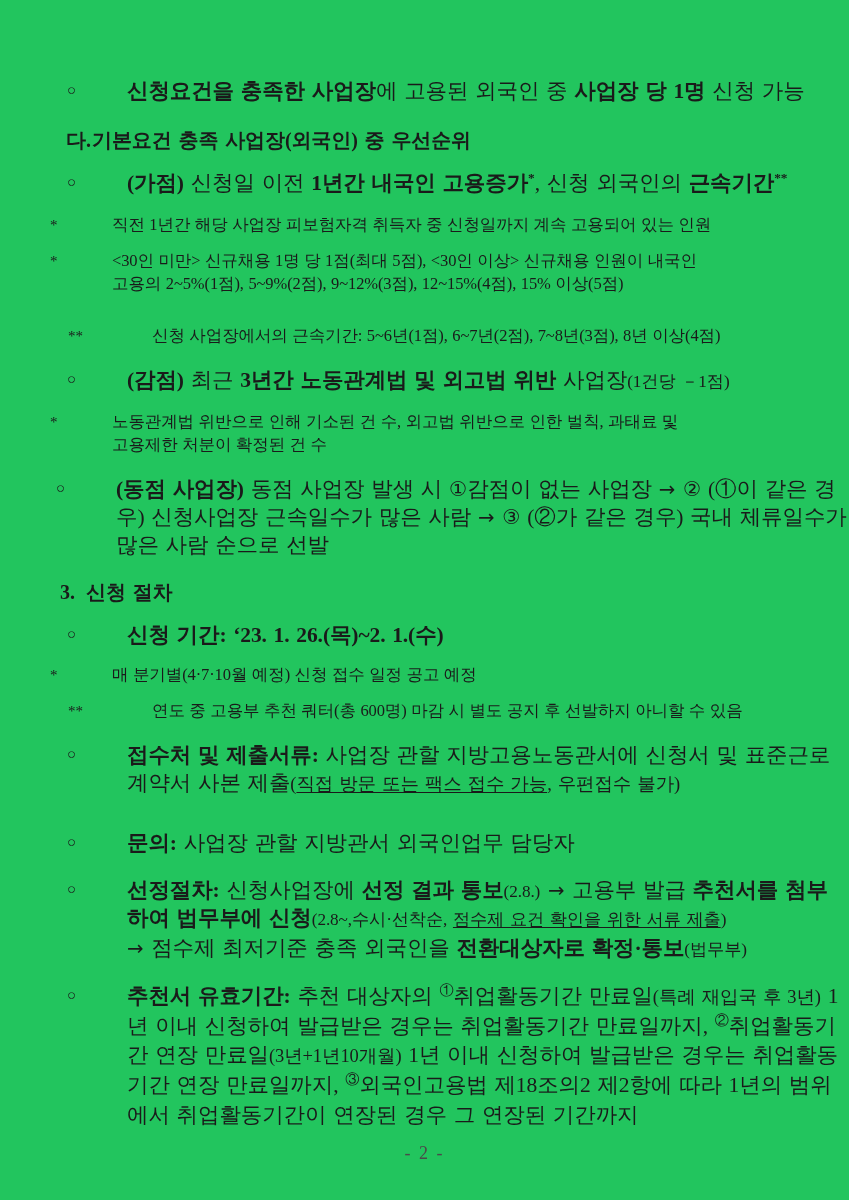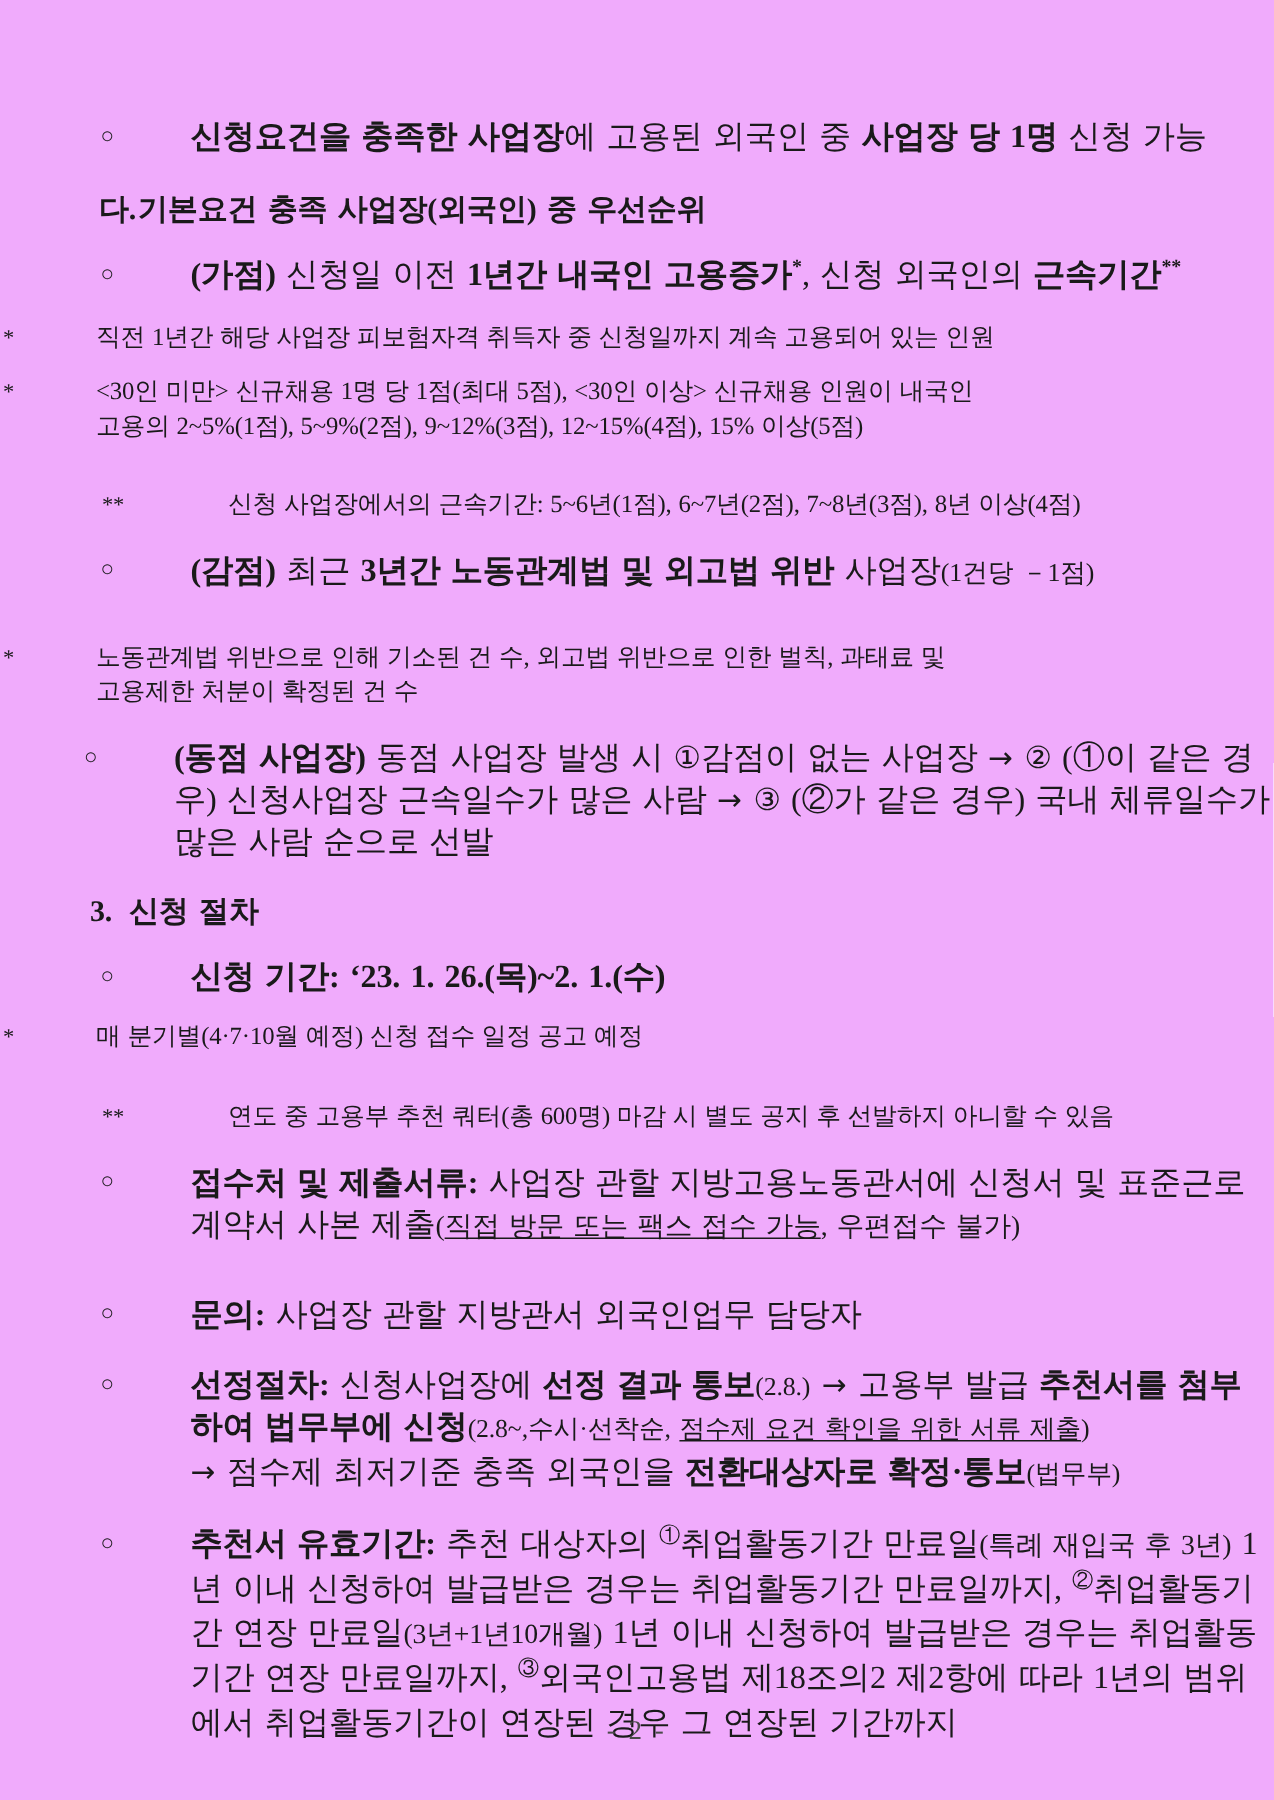--- a/index.html
+++ b/index.html
@@ -9,21 +9,21 @@
     background: #ffffff;
   }
   body {
     font-family: "Liberation Serif", "DejaVu Serif", serif;
     color: #1a1a1a;
   }
   .page {
     position: relative;
     width: 849px;
     height: 1200px;
-    background: #f0abfc;
+    background: #22c55e;
     overflow: hidden;
     box-sizing: border-box;
   }
   .content {
     position: absolute;
     left: 0;
     top: 0;
     width: 849px;
   }
 
@@ -63,21 +63,21 @@
     display: inline-block;
     width: 30px;
     font-size: 15px;
     vertical-align: 3px;
   }
 
   
   .lv-note {
     font-size: 16.5px;
     line-height: 1.34;
-    padding-left: 64px;
+    padding-left: 112px;
     text-indent: -31px;
     margin-top: 12px;
     word-spacing: 0.5px;
   }
   .lv-note .mark {
     display: inline-block;
     width: 31px;
     font-size: 15px;
   }
   .lv-note.dbl {
@@ -146,21 +146,21 @@
     </div>
 
     <div class="line lv-note dbl" style="margin-top:30px;">
       <span class="mark">**</span><span>신청 사업장에서의 근속기간: 5~6년(1점), 6~7년(2점), 7~8년(3점), 8년 이상(4점)</span>
     </div>
 
     <div class="line lv-bullet" style="margin-top:20px;">
       <span class="mark">○</span><b>(감점)</b><span> 최근 </span><b>3년간 노동관계법 및 외고법 위반</b><span> 사업장</span><span class="sm">(1건당 －1점)</span>
     </div>
 
-    <div class="line lv-note" style="margin-top:32px;">
+    <div class="line lv-note" style="margin-top:16px;">
       <span class="mark">*</span><span>노동관계법 위반으로 인해 기소된 건 수, 외고법 위반으로 인한 벌칙, 과태료 및</span>
     </div>
     <div class="line lv-note" style="margin-top:1px;text-indent:0;">
       <span>고용제한 처분이 확정된 건 수</span>
     </div>
 
     <div class="line lv-bullet" style="margin-top:20px;padding-left:116px;">
       <span class="mark">○</span><b>(동점 사업장)</b><span> 동점 사업장 발생 시 </span><span class="circled">①</span><span>감점이 없는 사업장 </span><span class="arrow">→</span><span class="circled"> ②</span> <span>(①이 같은 경우) 신청사업장 근속일수가 많은 사람 </span><span class="arrow">→</span><span class="circled"> ③</span><span> (②가 같은 경우) 국내 체류일수가 많은 사람 순으로 선발</span>
     </div>
 
@@ -169,21 +169,21 @@
     </div>
 
     <div class="line lv-bullet" style="margin-top:20px;">
       <span class="mark">○</span><b>신청 기간: ‘23. 1. 26.(목)~2. 1.(수)</b>
     </div>
 
     <div class="line lv-note" style="margin-top:14px;">
       <span class="mark">*</span><span>매 분기별(4·7·10월 예정) 신청 접수 일정 공고 예정</span>
     </div>
 
-    <div class="line lv-note dbl" style="margin-top:31px;">
+    <div class="line lv-note dbl" style="margin-top:14px;">
       <span class="mark">**</span><span>연도 중 고용부 추천 쿼터(총 600명) 마감 시 별도 공지 후 선발하지 아니할 수 있음</span>
     </div>
 
     <div class="line lv-bullet" style="margin-top:20px;">
       <span class="mark">○</span><b>접수처 및 제출서류:</b><span> 사업장 관할 지방고용노동관서에 신청서 및 표준근로계약서 사본 제출</span><span class="sm2">(</span><span class="sm2 u">직접 방문 또는 팩스 접수 가능</span><span class="sm2">, 우편접수 불가)</span>
     </div>
 
     <div class="line lv-bullet" style="margin-top:32px;">
       <span class="mark">○</span><b>문의:</b><span> 사업장 관할 지방관서 외국인업무 담당자</span>
     </div>

